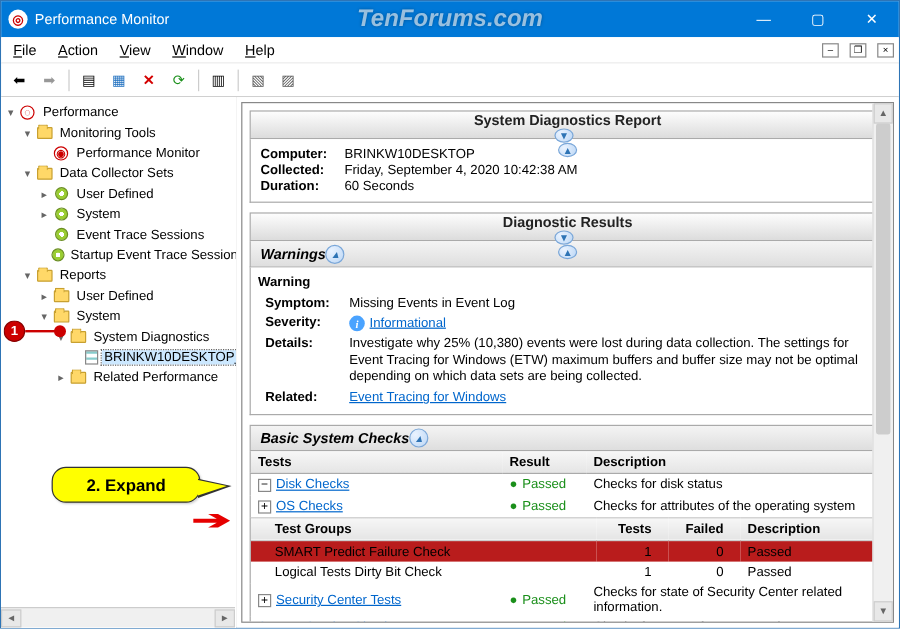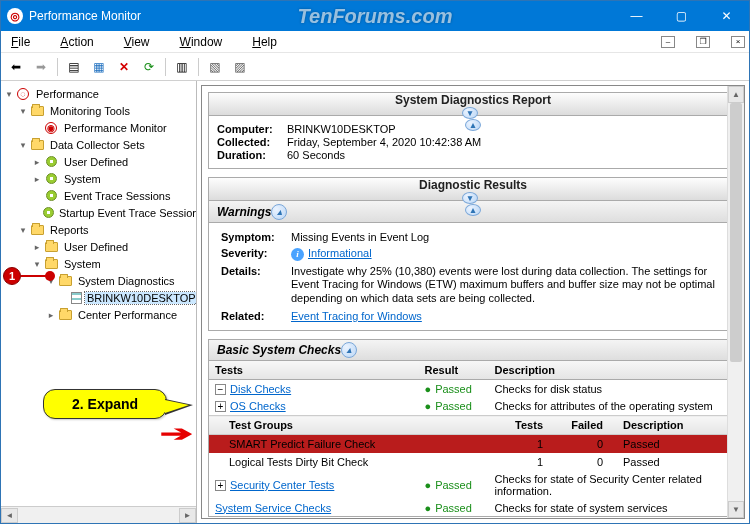--- a/index.html
+++ b/index.html
@@ -4,21 +4,21 @@
 <style>
   * { box-sizing: border-box; }
   html, body { margin: 0; padding: 0; font-family: "Segoe UI", Tahoma, sans-serif; font-size: 11px; color: #000; }
   .window { width: 750px; height: 524px; border: 1px solid #2e74b5; background: #fff; display: flex; flex-direction: column; position: relative; }
   .titlebar { height: 30px; background: #0078d7; color: #fff; display: flex; align-items: center; padding-left: 6px; }
   .titlebar .icon { width: 16px; height: 16px; background:#fff; border-radius:50%; display:flex; align-items:center; justify-content:center; margin-right:6px; color:#c00; font-weight:bold; font-size:11px;}
   .titlebar .title { font-size: 12px; flex:0 0 auto; }
   .titlebar .spacer { flex:1; }
   .winbtn { width:45px; height:30px; display:flex; align-items:center; justify-content:center; color:#fff; font-size:12px;}
   .winbtn.close { background:transparent; }
-  .menubar { height:22px; background:#fff; display:flex; align-items:center; padding:0 4px; gap:18px; border-bottom:1px solid #e6e6e6;}
+  .menubar { height:22px; background:#fff; display:flex; align-items:center; padding:0 4px; gap:6px; border-bottom:1px solid #e6e6e6;}
   .menubar .menu { padding:2px 6px; font-size:12px;}
   .menubar .menu u { text-decoration: underline; }
   .menubar .rspace { flex:1;}
   .menubar .mdi { width:14px; height:12px; border:1px solid #888; margin-left:3px; font-size:8px; display:flex;align-items:center;justify-content:center;}
   .toolbar { height:28px; background:#fff; display:flex; align-items:center; padding:0 4px; gap:3px; border-bottom:1px solid #d0d0d0;}
   .tbbtn { width:22px; height:22px; display:flex; align-items:center; justify-content:center; border:1px solid transparent; font-size:12px;}
   .tbsep { width:1px; height:18px; background:#ccc; margin:0 2px;}
   .body { flex:1; display:flex; min-height:0; }
   .tree { width:196px; border-right:1px solid #bbb; background:#fff; overflow:auto; padding:4px 0 4px 2px; position:relative;}
   .node { display:flex; align-items:center; height:17px; white-space:nowrap; }
@@ -209,21 +209,21 @@
           <span class="ticon">
             <span class="report"></span>
           </span>
           <span class="lbl">BRINKW10DESKTOP_2(</span>
         </div>
       <div class="node" style="padding-left:42px">
           <span class="twist">▸</span>
           <span class="ticon">
             <span class="folder"></span>
           </span>
-          <span class="lbl">Center Performance</span>
+          <span class="lbl">Related Performance</span>
         </div>
       <div class="hscroll">
           <div class="btn">◄</div>
           <div class="track"></div>
           <div class="btn">►</div>
         </div>
     </div>
 
     <div class="content">
       <div class="content-scroll-wrap">
@@ -256,20 +256,21 @@
             <span class="circle-btn" style="margin-right:6px">▾</span>
             <span class="circle-btn">▴</span>
           </div>
           <div class="subhdr">
             <span>Warnings</span>
               <span class="grow"></span>
             <span class="circle-btn">▴</span>
           </div>
 
           <div class="info-box" style="padding:6px">
+            <div style="font-weight:bold; margin-bottom:4px">Warning</div>
             <table class="warntbl" style="border:none">
               <tbody>
                   <tr>
                     <td class="k">Symptom:</td>
                     <td>Missing Events in Event Log</td>
                   </tr>
               <tr>
                     <td class="k">Severity:</td>
                     <td><span class="iconinfo">i</span><a class="lnk" href="#">Informational</a></td>
                   </tr>

